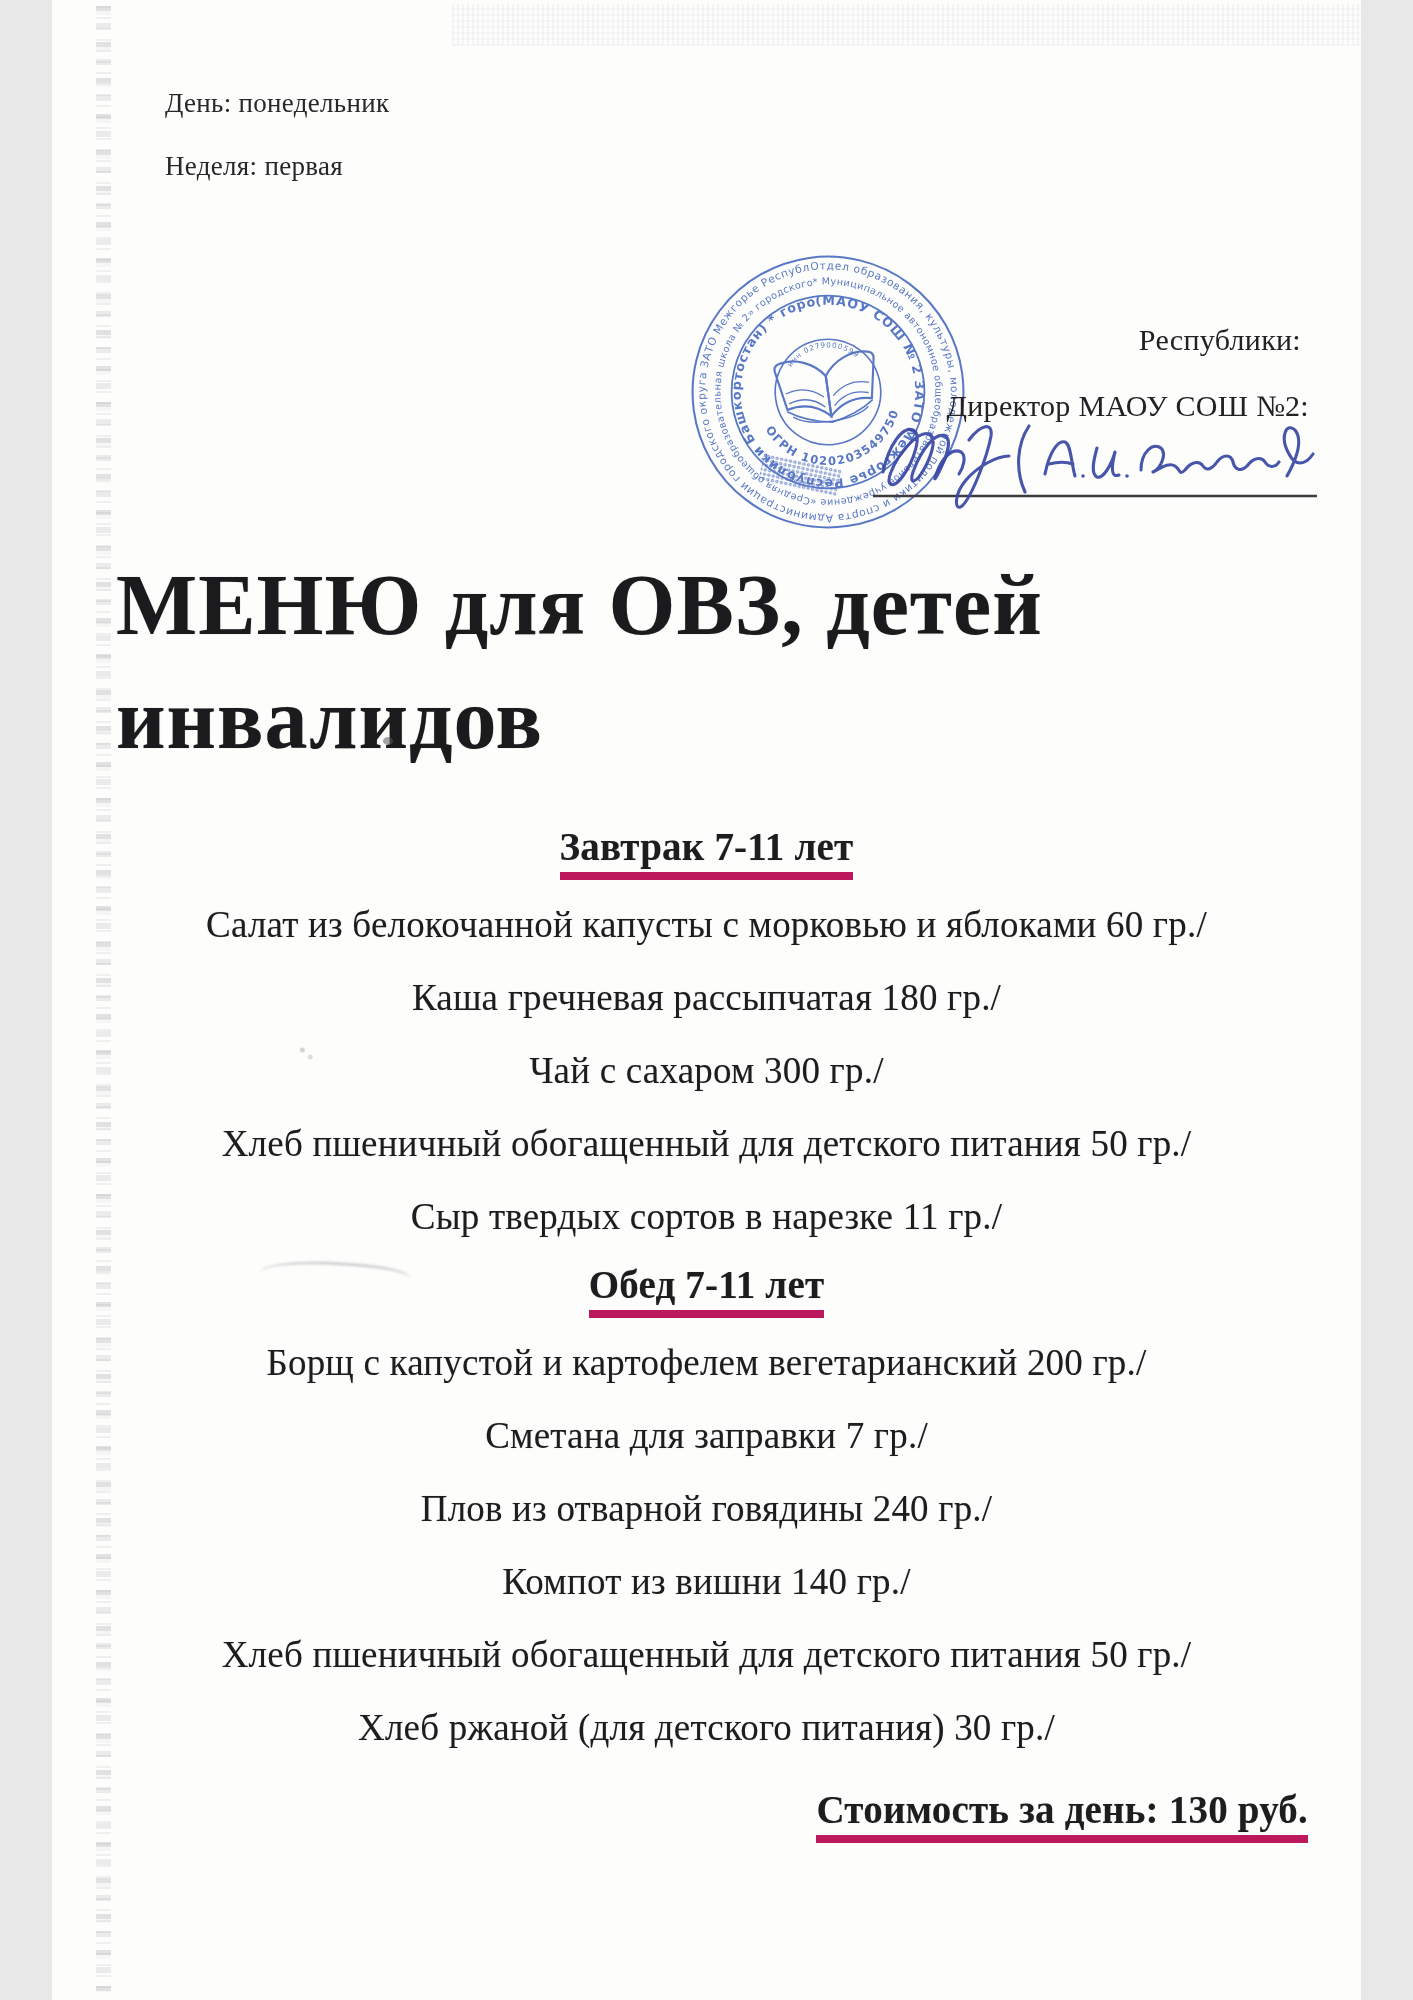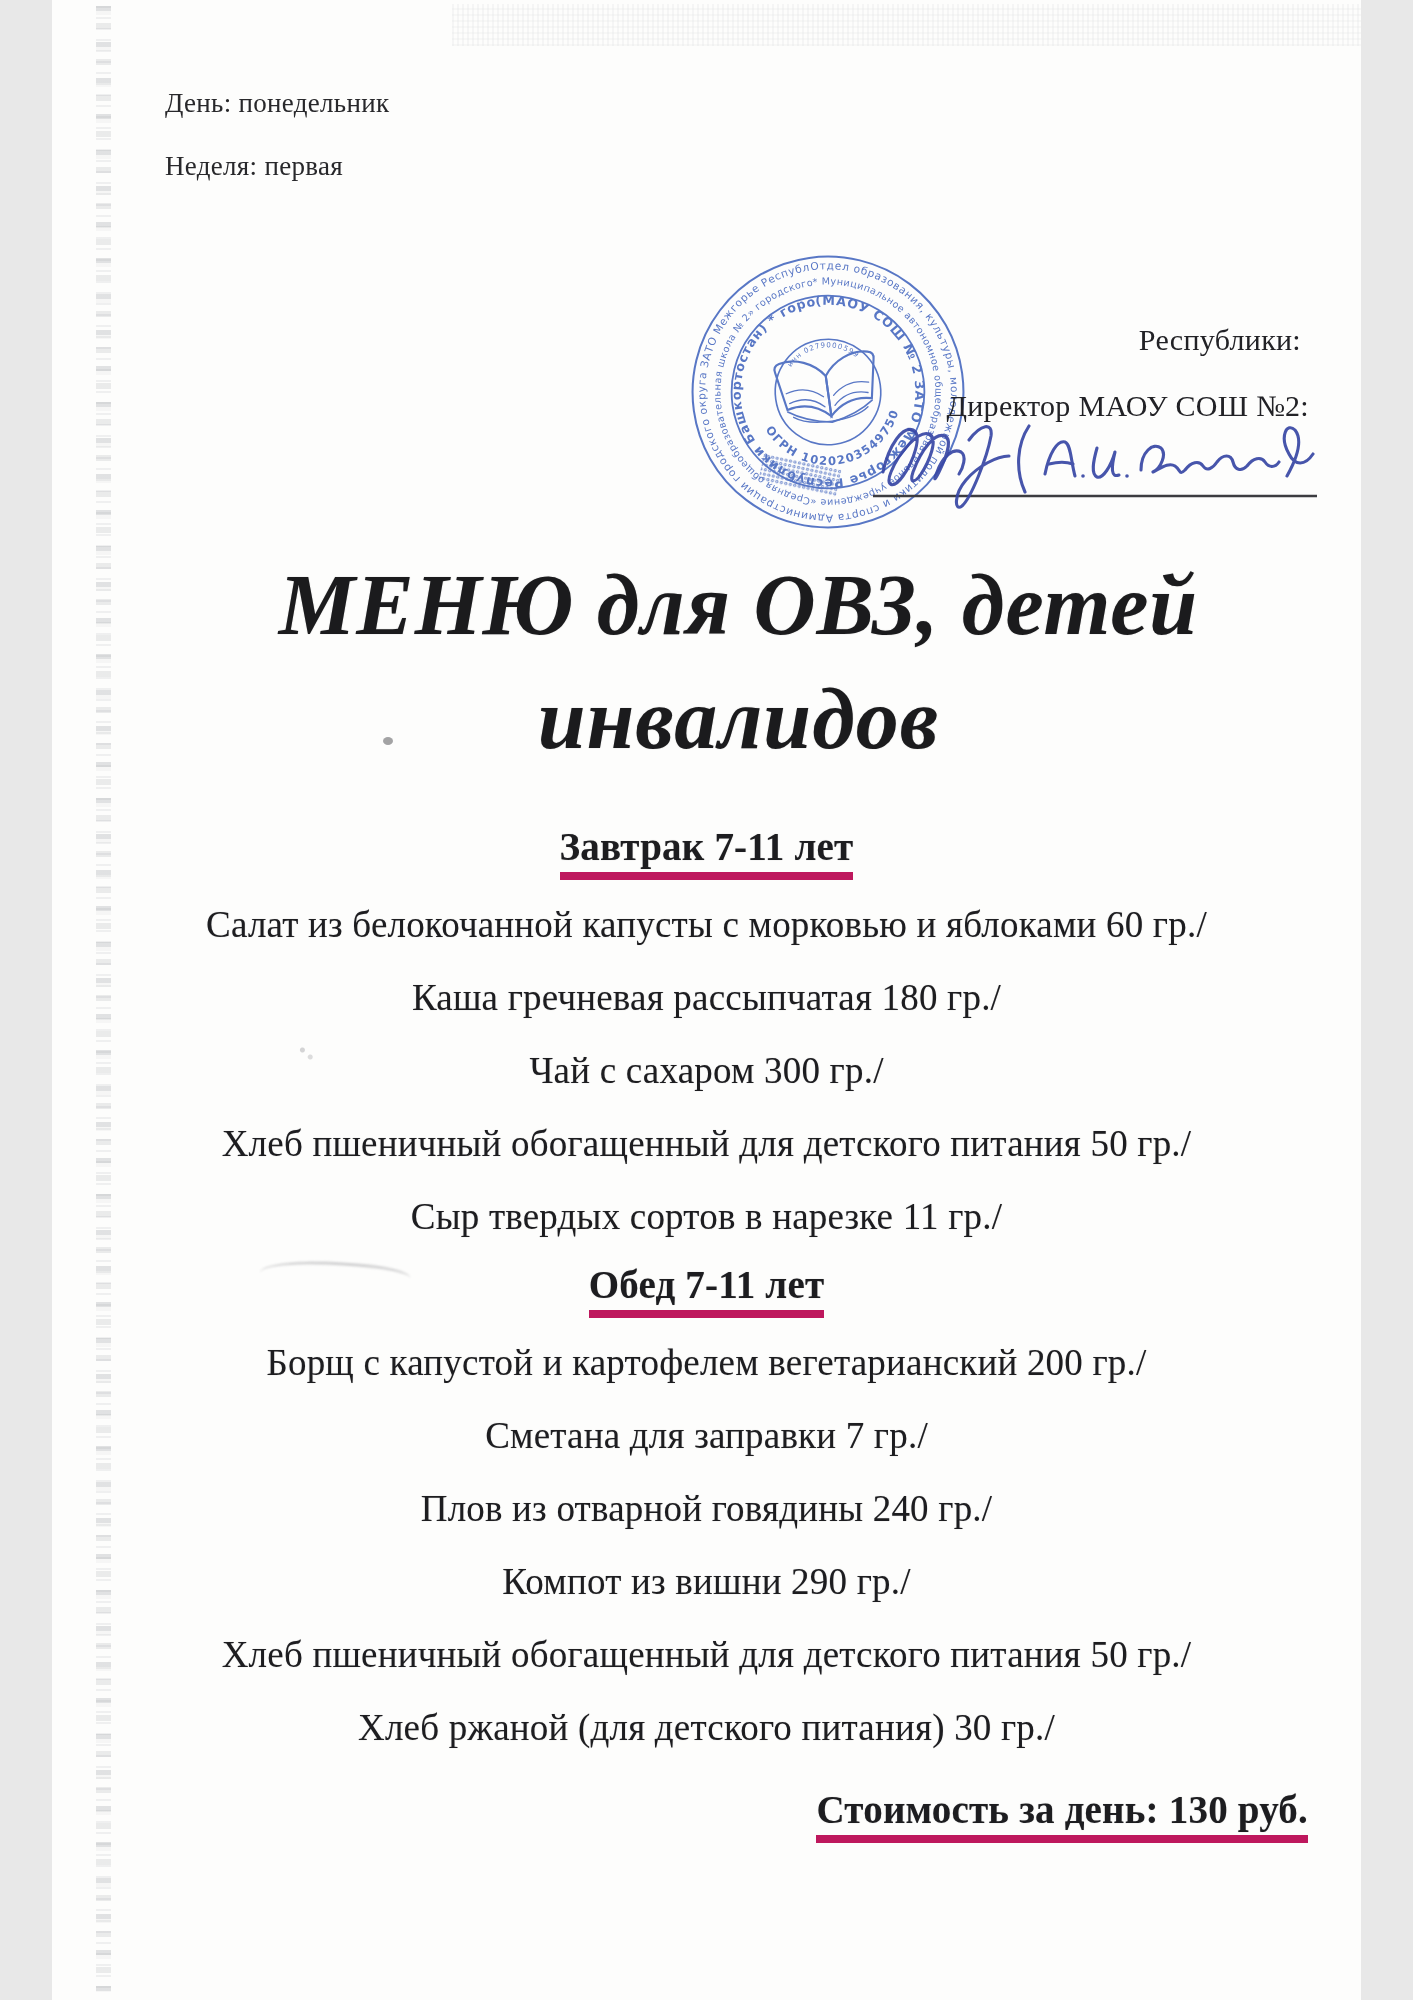--- a/index.html
+++ b/index.html
@@ -59,22 +59,22 @@
   .stamp .ring1{font-size:10.5px; letter-spacing:.6px;}
   .stamp .ring2{font-size:9.5px; letter-spacing:.4px;}
   .stamp .ring3{font-size:12.5px; letter-spacing:.8px; font-weight:bold;}
   .stamp .ogrn{font-size:11.5px; letter-spacing:1.4px; font-weight:bold;}
   .stamp .inn{font-size:7px; letter-spacing:1px;}
   .stamp circle{stroke:#4b6cc1; fill:none;}
   .stamp .book{stroke:#4b6cc1; stroke-width:2.1; fill:none; stroke-linecap:round;}
   
   .title{
     position:absolute; top:548px; left:0; width:100%; margin:0;
-    text-align:center; padding-left:64px; box-sizing:border-box;
-    font-style:italic; font-weight:bold; font-size:86px; line-height:114px;
+    padding-left:64px; box-sizing:border-box;
+    font-weight:bold; font-size:86px; line-height:114px;
     letter-spacing:1px; color:#1b1b1d;
     text-shadow:0 0 1px rgba(25,25,28,.35);
   }
   
   .menu{position:absolute; top:815px; left:0; width:100%;}
   .row{
     height:73px; display:flex; align-items:center; justify-content:center;
     font-size:37px; letter-spacing:.2px; color:#1d1d20;
     text-shadow:0 0 1px rgba(25,25,28,.28);
   }
@@ -174,21 +174,21 @@
     <div class="row">Каша гречневая рассыпчатая 180 гр./</div>
     <div class="row">Чай с сахаром 300 гр./</div>
     <div class="row">Хлеб пшеничный обогащенный для детского питания 50 гр./</div>
     <div class="row">Сыр твердых сортов в нарезке 11 гр./</div>
     <div class="row heading">
         <span class="u">Обед 7-11 лет</span>
       </div>
     <div class="row">Борщ с капустой и картофелем вегетарианский 200 гр./</div>
     <div class="row">Сметана для заправки 7 гр./</div>
     <div class="row">Плов из отварной говядины 240 гр./</div>
-    <div class="row">Компот из вишни 290 гр./</div>
+    <div class="row">Компот из вишни 140 гр./</div>
     <div class="row">Хлеб пшеничный обогащенный для детского питания 50 гр./</div>
     <div class="row">Хлеб ржаной (для детского питания) 30 гр./</div>
     <div class="row cost">
         <span class="u">Стоимость за день: 130 руб.</span>
       </div>
   </div>
 
   <div class="smudge-1"></div>
   <div class="smudge-2"></div>
 

